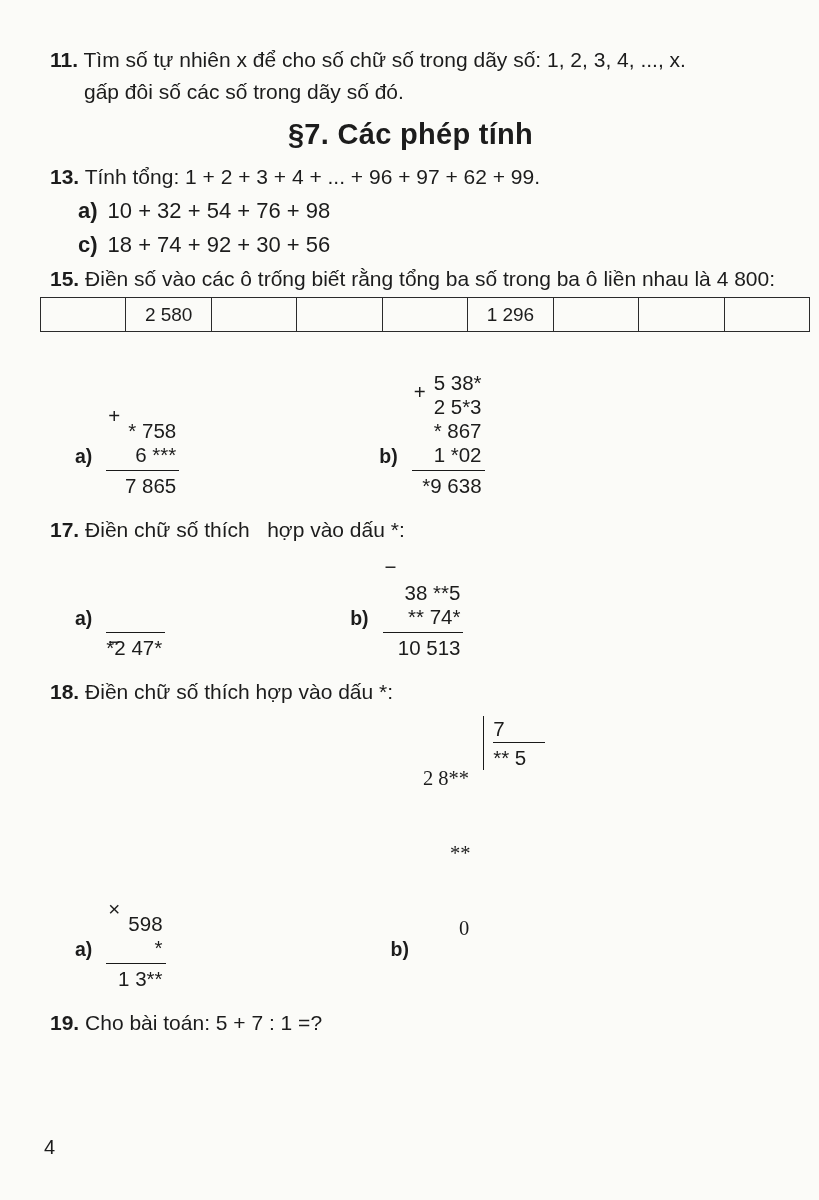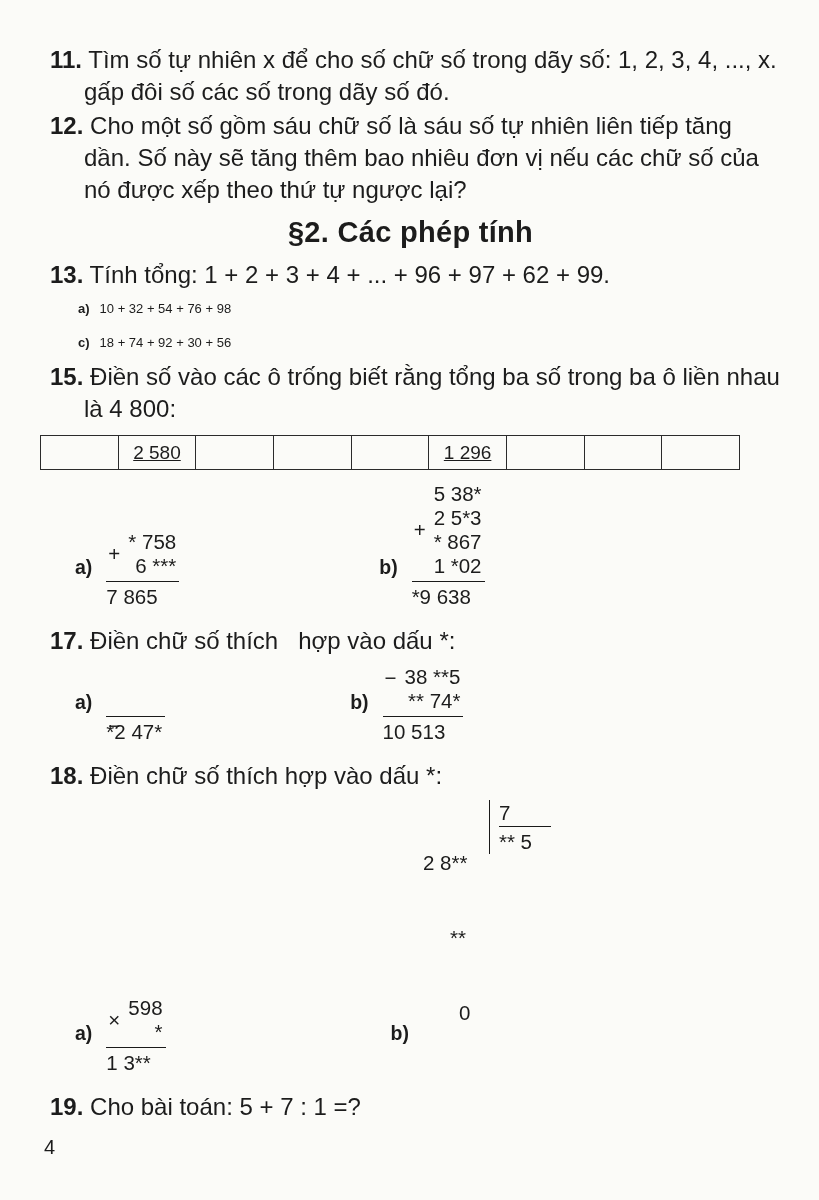--- a/index.html
+++ b/index.html
@@ -8,102 +8,99 @@
     height:1200px;
     background:#fbfbf8;
     font-family:"Liberation Sans", sans-serif;
     color:#1c1c1c;
     position:relative;
     overflow:hidden;
   }
   .content { padding:44px 38px 0 40px; }
 
   .problem {
-    font-size:24px;
+    font-size:21px;
     line-height:32px;
     margin:0 0 2px 10px;
     padding-left:34px;
     text-indent:-34px;
   }
   .pnum { font-weight:700; }
 
   .subitem {
-    font-size:13px;
+    font-size:22px;
     line-height:32px;
     margin-bottom:2px;
     padding-left:38px;
   }
   .slabel { font-weight:700; margin-right:10px; }
 
   .section-heading {
     text-align:center;
     font-size:29px;
     font-weight:700;
     margin:10px 0;
     letter-spacing:.3px;
   }
 
   .boxes {
-    width:700px;
+    width:770px;
     border-collapse:collapse;
     table-layout:fixed;
-    margin:10px 0 12px 0;
-    text-decoration:underline;
+    margin:2px 0 12px 0;
   }
   .boxes td {
     border:1.5px solid #2b2b2b;
     height:34px;
     text-align:center;
     font-size:19px;
     padding:0;
   }
 
   .pair { display:flex; align-items:flex-end; margin:8px 0 16px 0; }
   .aritem { display:flex; align-items:flex-end; }
   .alabel { font-weight:700; font-size:19.5px; margin:0 14px 30px 0; }
 
   .arith { position:relative; font-size:20.5px; line-height:24px; }
-  .rows { padding-left:22px; }
+  .rows { padding-left:22px;margin-top:27px; }
   .rows div { text-align:right; white-space:pre; padding-right:3px; }
   .op { position:absolute; left:2px; top:1px; }
   .op-mid2 { top:12px; }
   .op-r23 { top:36px; }
   .resline {
     border-top:1.6px solid #1a1a1a;
     margin-top:3px;
     padding:3px 3px 0 0;
+    text-align:right;
     white-space:pre;
   }
 
   .division { display:flex; align-items:flex-start; font-size:20.5px; line-height:25px; }
-  .dleft { padding-right:9px; white-space:pre; }
+  .dleft { padding-right:9px; white-space:pre;font-family:Liberation Serif, serif; }
   .dsub { padding-left:27px; }
   .drem { padding-left:36px; }
   .dright { border-left:1.6px solid #1a1a1a; padding-left:9px; min-width:62px; }
   .divisor { border-bottom:1.6px solid #1a1a1a; padding-bottom:1px; }
   .quotient { padding-top:2px; white-space:pre; }
 
   .pre { white-space:pre-wrap; }
 
   .pagenum { position:absolute; left:44px; top:1136px; font-size:20px; }
 </style>
 </head>
 <body>
 
 <div class="content">
 
   <div class="problem">
     <span class="pnum">11.</span> <span>Tìm số tự nhiên x để cho số chữ số trong dãy số: 1, 2, 3, 4, ..., x.</span><br><span>gấp đôi số các số trong dãy số đó.</span>
   </div>
 
-  <div class="problem">
-    <span class="pnum">12.</span> <span>Cho một số gồm sáu chữ số là sáu số tự nhiên liên tiếp tăng dần. Số này sẽ tăng thêm bao nhiêu đơn vị nếu các chữ số của nó được xếp theo thứ tự ngược lại?</span>
-  </div>
-
-  <div class="section-heading">§2. Các phép tính</div>
+
+  <div class="section-heading">§7. Các phép tính</div>
 
   <div class="problem">
     <span class="pnum">13.</span> <span>Tính tổng: 1 + 2 + 3 + 4 + ... + 96 + 97 + 62 + 99.</span>
   </div>
 
   <div class="subitem">
     <span class="slabel">a)</span><span>10 + 32 + 54 + 76 + 98</span>
   </div>
   <div class="subitem">
     <span class="slabel">c)</span><span>18 + 74 + 92 + 30 + 56</span>

